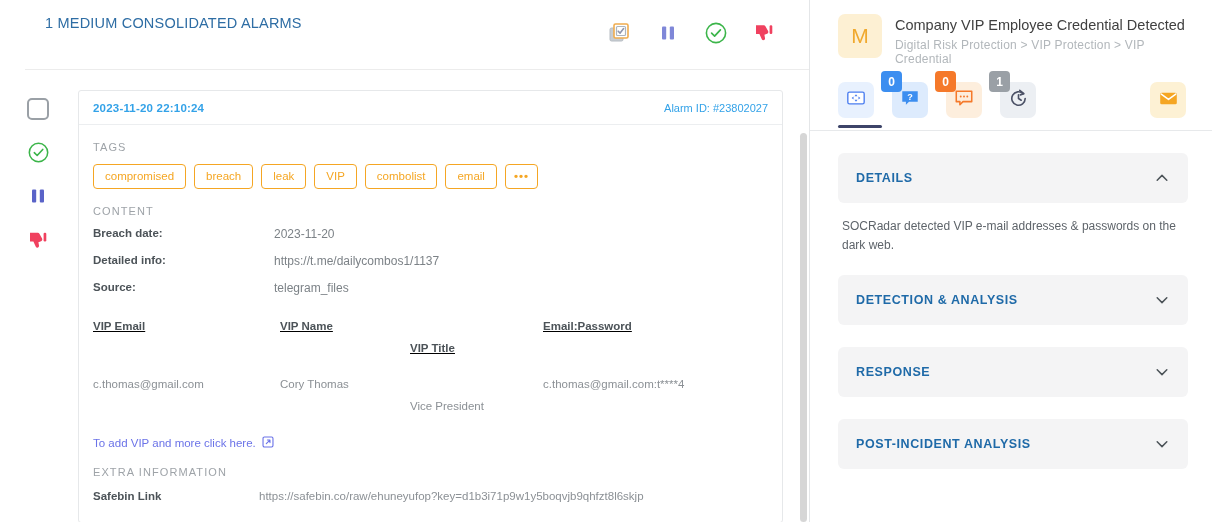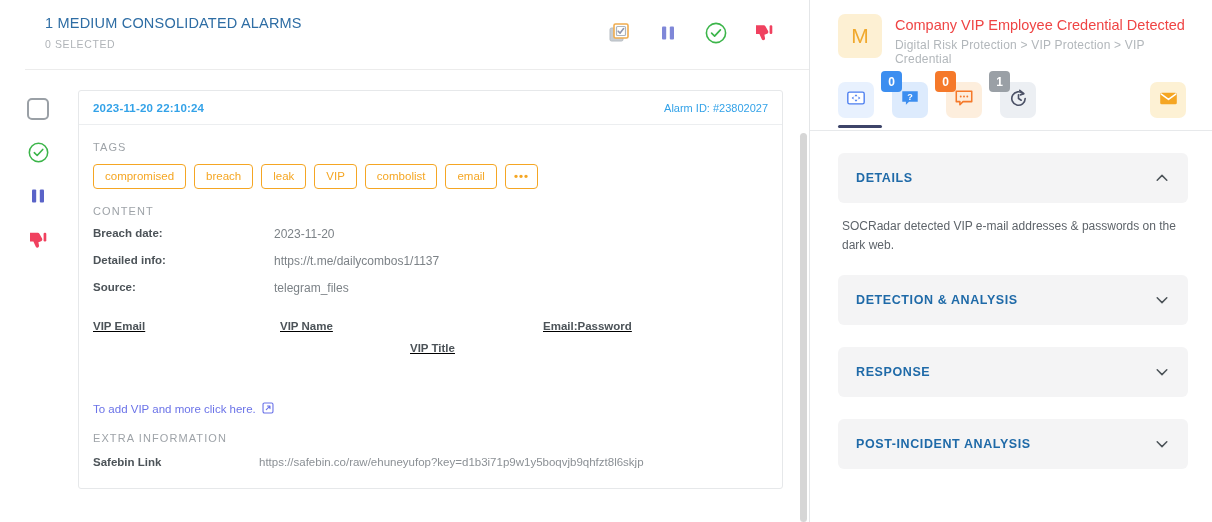--- a/index.html
+++ b/index.html
@@ -105,21 +105,21 @@
   }
 
   
   .right-pane { position: relative; width: 402px; height: 522px; background: #fff; }
   .rp-head { display: flex; align-items: flex-start; padding: 14px 14px 0 28px; gap: 13px; }
   .avatar {
     width: 44px; height: 44px; border-radius: 7px; background: #fdf0d3;
     color: #f0a92e; font-size: 21px; display: flex; align-items: center;
     justify-content: center; flex: none;
   }
-  .rp-title { font-size: 14.5px; color: #ef4444; font-weight: 400; line-height: 22px; }
+  .rp-title { font-size: 14.5px; color: #404040; font-weight: 400; line-height: 22px; }
   .rp-crumb { font-size: 12px; color: #b2b7bb; margin-top: 2px; letter-spacing: .2px; }
 
   .tabs { display: flex; align-items: flex-end; gap: 18px; padding: 16px 0 0 28px; position: relative; }
   .tab { position: relative; width: 36px; height: 36px; border-radius: 7px;
          display: flex; align-items: center; justify-content: center; cursor: pointer; }
   .tab.t-blue   { background: #e8f1fe; }
   .tab.t-blue2  { background: #ddebfd; }
   .tab.t-orange { background: #fdeedd; }
   .tab.t-gray   { background: #eceff3; }
   .tab.t-mail   { background: #fdf1d4; }
@@ -151,21 +151,20 @@
 </style>
 </head>
 <body>
 
 <div class="app">
 
   <div class="left-pane">
 
     <div class="left-header">
       <div class="alarm-title">1 MEDIUM CONSOLIDATED ALARMS</div>
-      <div class="alarm-sub">0 SELECTED</div>
 
       <div class="header-actions">
         <div class="hicon">
           <svg width="22" height="22" viewBox="0 0 22 22">
             <rect x="1" y="6" width="13" height="13" rx="1.5" fill="#c8cdd3" stroke="#b6bcc3" stroke-width="1"></rect>
             <rect x="5" y="2" width="14" height="14" rx="1.5" fill="#fff" stroke="#f0ac4e" stroke-width="1.6"></rect>
             <rect x="7.5" y="4.5" width="9" height="9" rx="1" fill="#fff" stroke="#aeb5bd" stroke-width="1.2"></rect>
             <path d="M9.2 9.2 L11.1 11.1 L14.6 6.6" fill="none" stroke="#8f96ad" stroke-width="1.6" stroke-linecap="round" stroke-linejoin="round"></path>
           </svg>
         </div>
@@ -246,20 +245,26 @@
           </div>
         </div>
 
         <div class="vip-table">
           <div class="vip-head">
             <div class="c1">VIP Email</div>
             <div class="c2">VIP Name</div>
             <div class="c3">VIP Title</div>
             <div class="c4">Email:Password</div>
           </div>
+          <div class="vip-row">
+            <div class="c1">c.thomas@gmail.com</div>
+            <div class="c2">Cory Thomas</div>
+            <div class="c3">Vice President</div>
+            <div class="c4">c.thomas@gmail.com:t****4</div>
+          </div>
         </div>
 
         <div class="addvip">
           <span>To add VIP and more click here.</span>
           <span>
             <svg width="12" height="12" viewBox="0 0 14 14">
               <rect x="1.2" y="1.2" width="11.6" height="11.6" rx="1.6" fill="none" stroke="#6b73e8" stroke-width="1.3"></rect>
               <path d="M5 9 L9.3 4.7 M6.3 4.7 H9.3 V7.7" fill="none" stroke="#6b73e8" stroke-width="1.3" stroke-linecap="round" stroke-linejoin="round"></path>
             </svg>
           </span>

